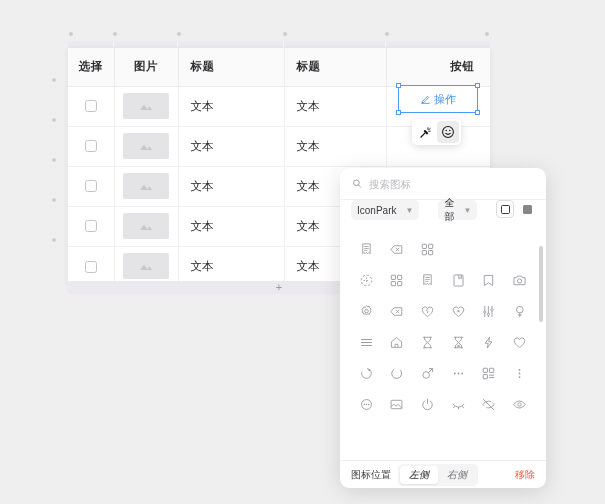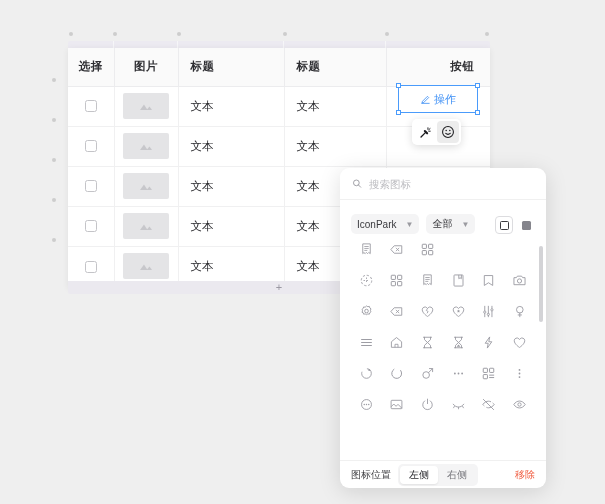--- a/index.html
+++ b/index.html
@@ -104,21 +104,21 @@
     height: 32px; display: flex; align-items: center; gap: 7px;
     padding: 0 12px; border-bottom: 1px solid #f0f0f0;
   }
   .p-search input {
     border: none; outline: none; font-size: 10.5px; color: #111;
     font-family: inherit; width: 100%; background: transparent;
   }
   .p-search input::placeholder { color: #bcbcc0; }
 
   .p-filters {
-    height: 34px; display: flex; align-items: flex-end; gap: 7px; padding: 0 11px;
+    height: 34px; display: flex; align-items: flex-start; gap: 19px; padding: 0 11px;
   }
   .sel-pill {
     display: flex; align-items: center; gap: 9px;
     background: #f4f4f5; border-radius: 5px; height: 20px; padding: 0 6px;
     font-size: 10px; color: #3a3a3e;
   }
   .sel-pill .cv { color: #9a9aa0; font-size: 8px; }
   .toggles { margin-left: auto; display: flex; gap: 4px; }
   .tg {
     width: 18px; height: 18px; border-radius: 4px;
@@ -142,21 +142,21 @@
     position: absolute; right: 3px; top: 12px; width: 4px; height: 76px;
     background: #d3d3d6; border-radius: 2px;
   }
 
   .p-foot {
     height: 28px; border-top: 1px solid #f0f0f0;
     display: flex; align-items: center; gap: 7px; padding: 0 11px;
   }
   .p-foot .flabel { font-size: 10px; color: #3a3a3e; }
   .seg {
-    display: flex; background: #f4f4f5; border-radius: 5px; padding: 2px;
+    display: flex; background: #f4f4f5; border-radius: 5px; padding: 2px; font-style: italic;
   }
   .seg div {
     font-size: 10px; padding: 2px 9px; border-radius: 4px; color: #76767c;
   }
   .seg div.on { background: #fff; color: #2b2b30; box-shadow: 0 1px 2px rgba(0,0,0,.08); }
   .remove { margin-left: auto; font-size: 10px; }
 </style>
 </head>
 <body>
 

